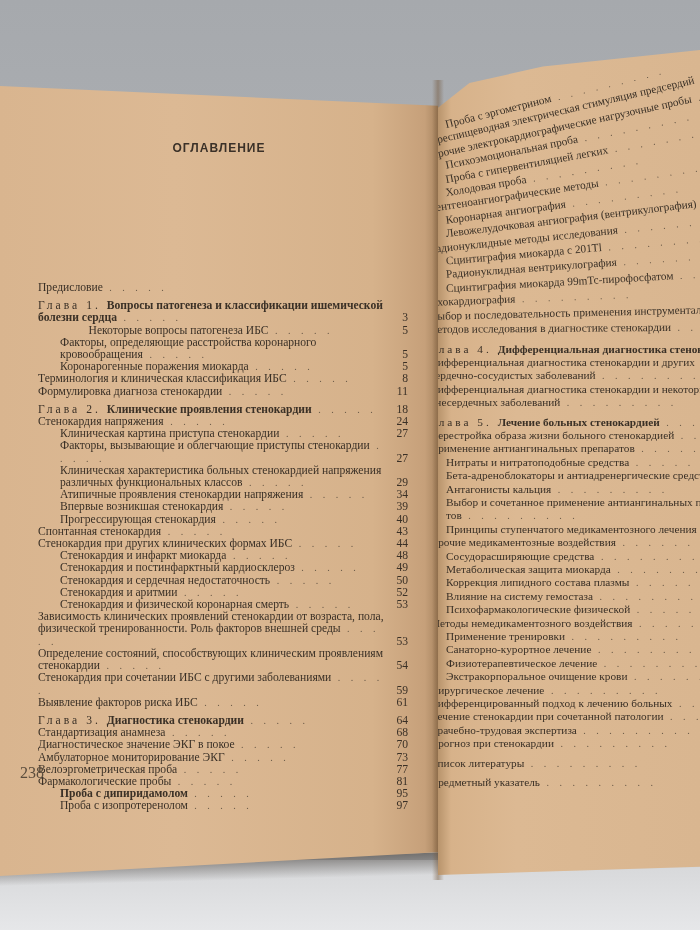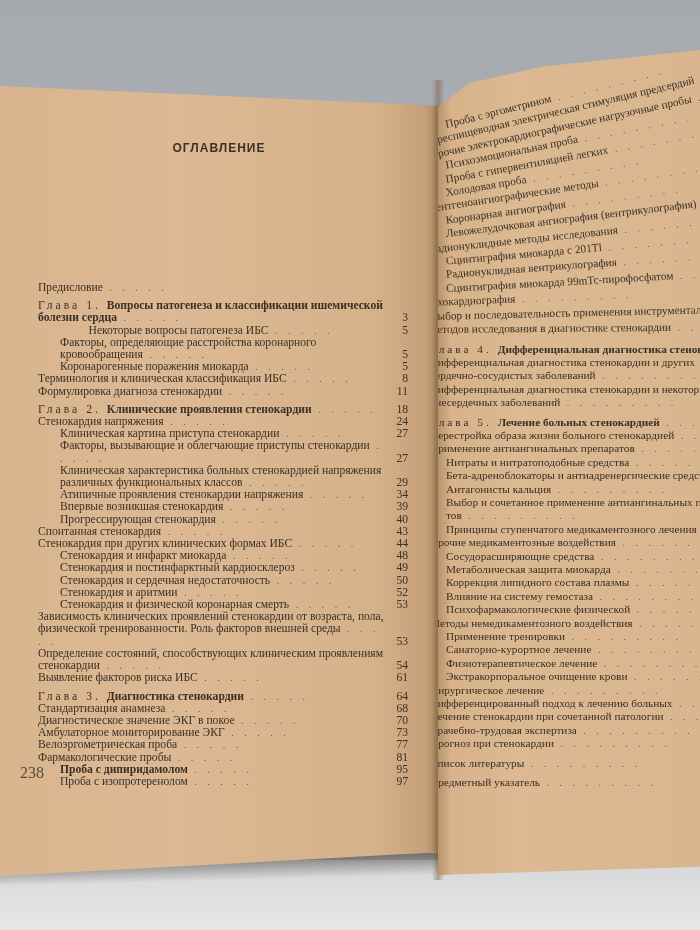--- a/index.html
+++ b/index.html
@@ -97,20 +97,21 @@
         <div class="row lvl1" style="white-space: normal; padding-right: 4px; font-family: Liberation Serif, serif;"><span class="t" style="display: inline;">Прогрессирующая стенокардия</span><span class="dots"> . . . . .</span><span class="pg">40</span></div>
         <div class="row lvl0" style="white-space: normal; padding-right: 4px;"><span class="t" style="display: inline;">Спонтанная стенокардия</span><span class="dots"> . . . . .</span><span class="pg">43</span></div>
         <div class="row lvl0" style="white-space: normal; padding-right: 4px;"><span class="t" style="display: inline;">Стенокардия при других клинических формах ИБС</span><span class="dots"> . . . . .</span><span class="pg">44</span></div>
         <div class="row lvl1" style="white-space: normal; padding-right: 4px;"><span class="t" style="display: inline;">Стенокардия и инфаркт миокарда</span><span class="dots"> . . . . .</span><span class="pg">48</span></div>
         <div class="row lvl1" style="white-space: normal; padding-right: 4px;"><span class="t" style="display: inline;">Стенокардия и постинфарктный кардиосклероз</span><span class="dots"> . . . . .</span><span class="pg">49</span></div>
         <div class="row lvl1" style="white-space: normal; padding-right: 4px;"><span class="t" style="display: inline;">Стенокардия и сердечная недостаточность</span><span class="dots"> . . . . .</span><span class="pg">50</span></div>
         <div class="row lvl1" style="white-space: normal; padding-right: 4px;"><span class="t" style="display: inline;">Стенокардия и аритмии</span><span class="dots"> . . . . .</span><span class="pg">52</span></div>
         <div class="row lvl1" style="white-space: normal; padding-right: 4px;"><span class="t" style="display: inline;">Стенокардия и физической коронарная смерть</span><span class="dots"> . . . . .</span><span class="pg">53</span></div>
         <div class="row lvl0" style="white-space: normal; padding-right: 4px;"><span class="t" style="display: inline;">Зависимость клинических проявлений стенокардии от возраста, пола, физической тренированности. Роль факторов внешней среды</span><span class="dots"> . . . . .</span><span class="pg">53</span></div>
         <div class="row lvl0" style="white-space: normal; padding-right: 4px;"><span class="t" style="display: inline;">Определение состояний, способствующих клиническим проявлениям стенокардии</span><span class="dots"> . . . . .</span><span class="pg">54</span></div>
+        <div class="row lvl0" style="white-space: normal; padding-right: 4px;"><span class="t" style="display: inline;">Стенокардия при сочетании ИБС с другими заболеваниями</span><span class="dots"> . . . . .</span><span class="pg">59</span></div>
         <div class="row lvl0" style="white-space: normal; padding-right: 4px;"><span class="t" style="display: inline;">Выявление факторов риска ИБС</span><span class="dots"> . . . . .</span><span class="pg">61</span></div>
         <div class="gap"></div>
         <div class="row lvl0 chap" style="white-space: normal; padding-right: 4px;"><span class="lbl">Глава 3. </span><span class="bold">Диагностика стенокардии</span><span class="dots"> . . . . .</span><span class="pg">64</span></div>
         <div class="row lvl0" style="white-space: normal; padding-right: 4px;"><span class="t" style="display: inline;">Стандартизация анамнеза</span><span class="dots"> . . . . .</span><span class="pg">68</span></div>
         <div class="row lvl0" style="white-space: normal; padding-right: 4px;"><span class="t" style="display: inline;">Диагностическое значение ЭКГ в покое</span><span class="dots"> . . . . .</span><span class="pg">70</span></div>
         <div class="row lvl0" style="white-space: normal; padding-right: 4px;"><span class="t" style="display: inline;">Амбулаторное мониторирование ЭКГ</span><span class="dots"> . . . . .</span><span class="pg">73</span></div>
         <div class="row lvl0" style="white-space: normal; padding-right: 4px;"><span class="t" style="display: inline;">Велоэргометрическая проба</span><span class="dots"> . . . . .</span><span class="pg">77</span></div>
         <div class="row lvl0" style="white-space: normal; padding-right: 4px;"><span class="t" style="display: inline;">Фармакологические пробы</span><span class="dots"> . . . . .</span><span class="pg">81</span></div>
         <div class="row lvl1" style="white-space: normal; padding-right: 4px;"><span class="t" style="display: inline; font-weight: bold;">Проба с дипиридамолом</span><span class="dots"> . . . . .</span><span class="pg">95</span></div>
         <div class="row lvl1" style="white-space: normal; padding-right: 4px;"><span class="t" style="display: inline;">Проба с изопротеренолом</span><span class="dots"> . . . . .</span><span class="pg">97</span></div>

